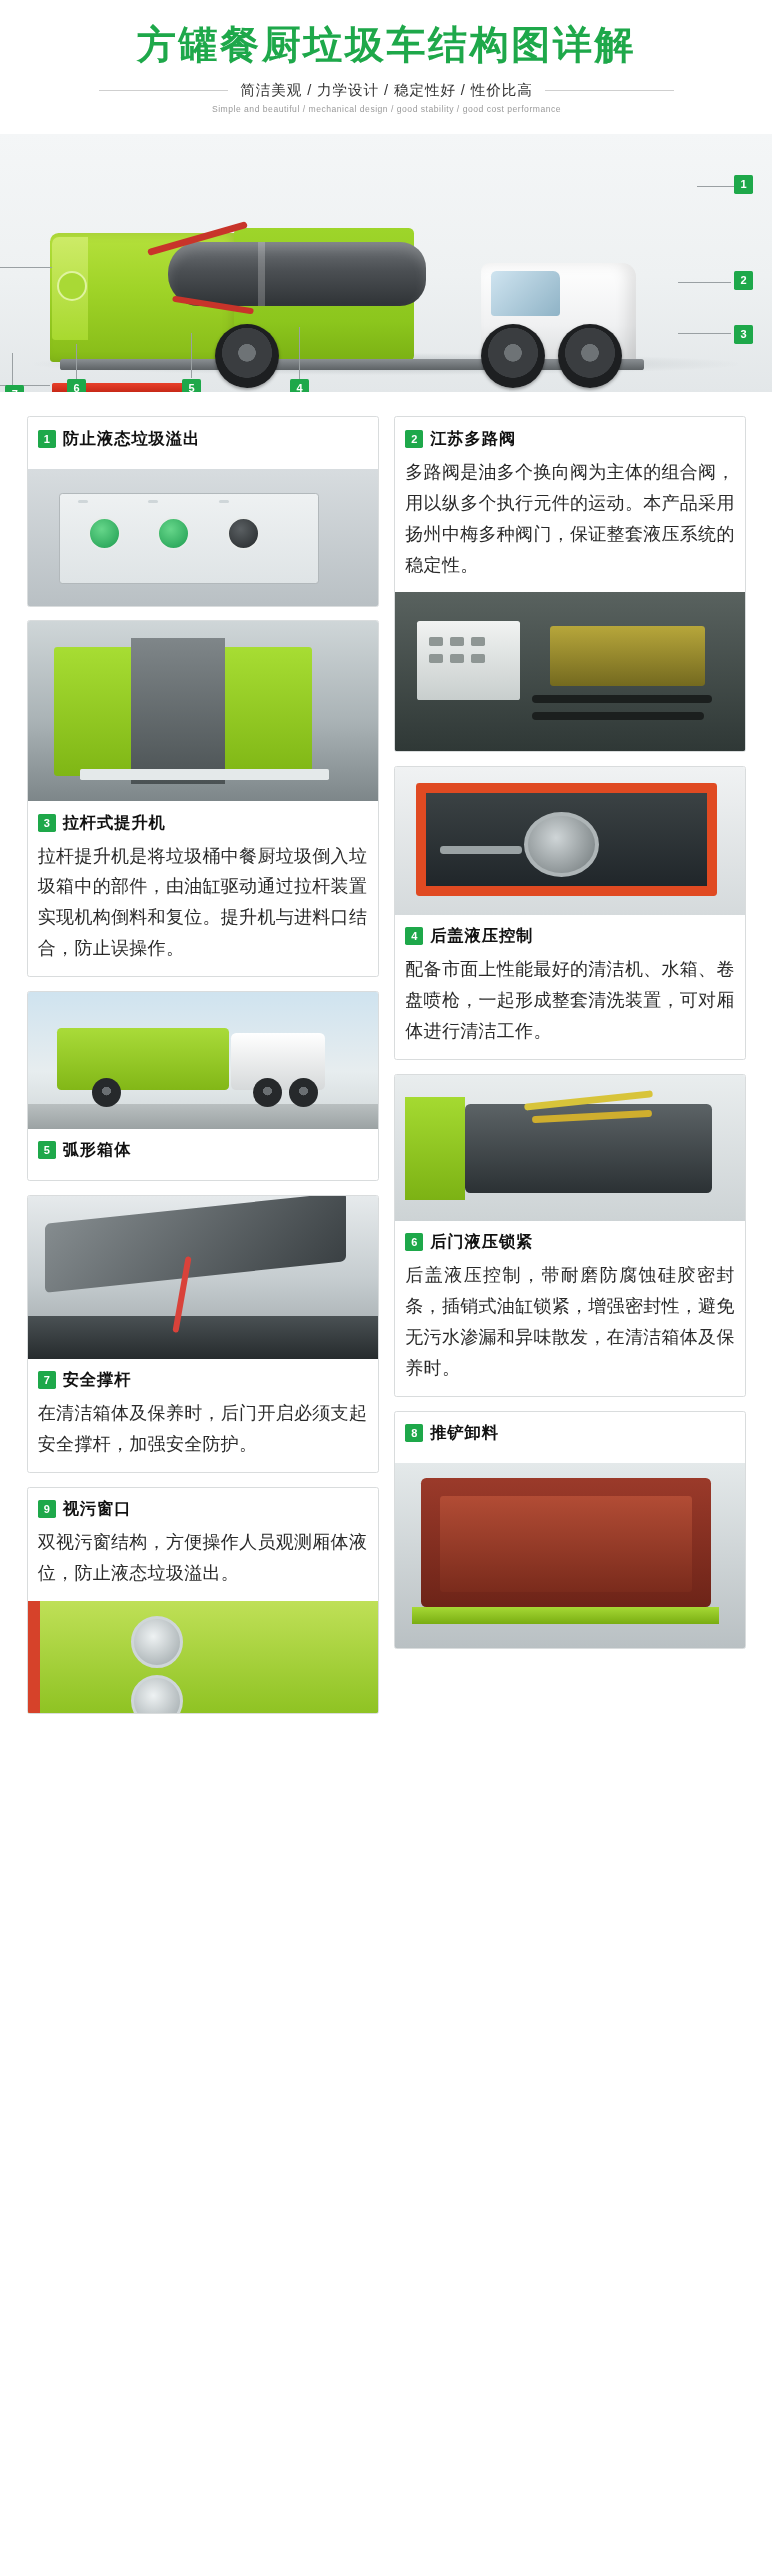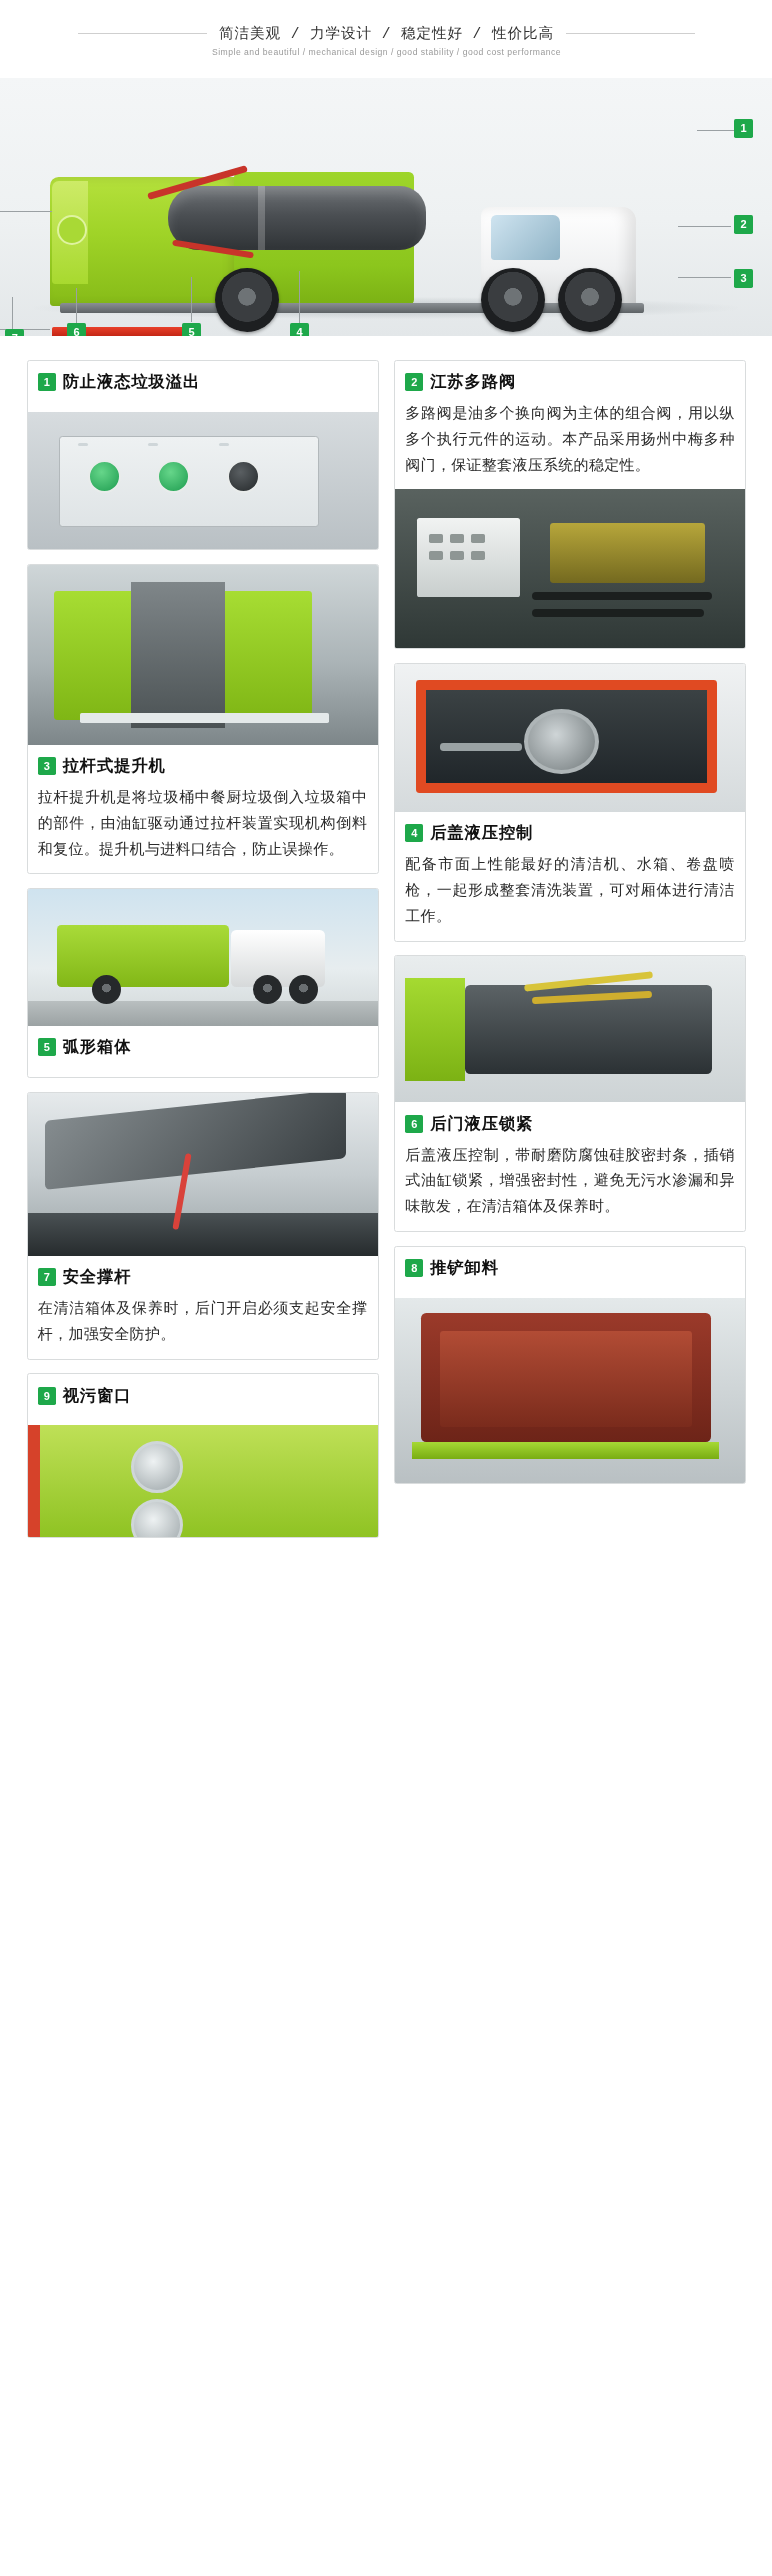--- a/index.html
+++ b/index.html
@@ -30,21 +30,20 @@
     line-height:1.1;
     margin:0 0 13.7px 0;
     font-family:"DejaVu Sans","Liberation Sans",sans-serif;
   }
   .sub-wrap{
     display:flex;
     align-items:center;
     justify-content:center;
     gap:12px;
     margin-bottom:1.7px;
-    font-family:Liberation Mono, monospace;
   }
   .sub-line{
     height:0.9px;
     background:#cfcfcf;
     flex:0 0 129px;
   }
   .sub-title{
     font-size:14.6px;
     color:#333;
     letter-spacing:0.9px;
@@ -193,21 +192,21 @@
     background:#1ea84a; color:#fff;
     font-size:11px; font-weight:bold;
     line-height:18px; text-align:center;
     border-radius:1.7px; flex:0 0 auto;
   }
   .title-text{
     font-size:16.3px; font-weight:bold; color:#111; letter-spacing:0.9px;
     font-family:"DejaVu Sans","Liberation Sans",sans-serif;
   }
   .desc{
-    font-size:15px;
+    font-size:18px;
     line-height:1.72;
     color:#2a2a2a;
     text-align:justify;
     letter-spacing:0.3px;
   }
 
   
   .photo{ width:100%; display:block; position:relative; overflow:hidden; }
 
   .ph-panel{ height:137px; background:linear-gradient(to bottom,#d7dcdf,#b9c0c4); }
@@ -299,20 +298,21 @@
   .ph-window .redstripe{position:absolute;left:0;top:0;width:12px;height:112px;background:#d6422a;}
 
   .footer-space{height:17px;}
 </style>
 </head>
 <body>
 
 <div class="page">
 
   <div class="header">
+    <h1 class="main-title">方罐餐厨垃圾车结构图详解</h1>
     <div class="sub-wrap">
       <div class="sub-line"></div>
       <div class="sub-title">简洁美观 / 力学设计 / 稳定性好 / 性价比高</div>
       <div class="sub-line"></div>
     </div>
     <div class="sub-en">Simple and beautiful / mechanical design / good stability / good cost performance</div>
   </div>
 
   <div class="hero">
     <div class="hero-photo"></div>
@@ -421,20 +421,21 @@
           <div class="desc">在清洁箱体及保养时，后门开启必须支起安全撑杆，加强安全防护。</div>
         </div>
       </div>
 
       <div class="card">
         <div class="card-body">
           <div class="card-title">
             <div class="badge">9</div>
             <div class="title-text">视污窗口</div>
           </div>
+          <div class="desc">双视污窗结构，方便操作人员观测厢体液位，防止液态垃圾溢出。</div>
         </div>
         <div class="photo ph-window">
           <div class="gbody"></div>
           <div class="redstripe"></div>
           <div class="port p1"></div>
           <div class="port p2"></div>
         </div>
       </div>
 
     </div>

